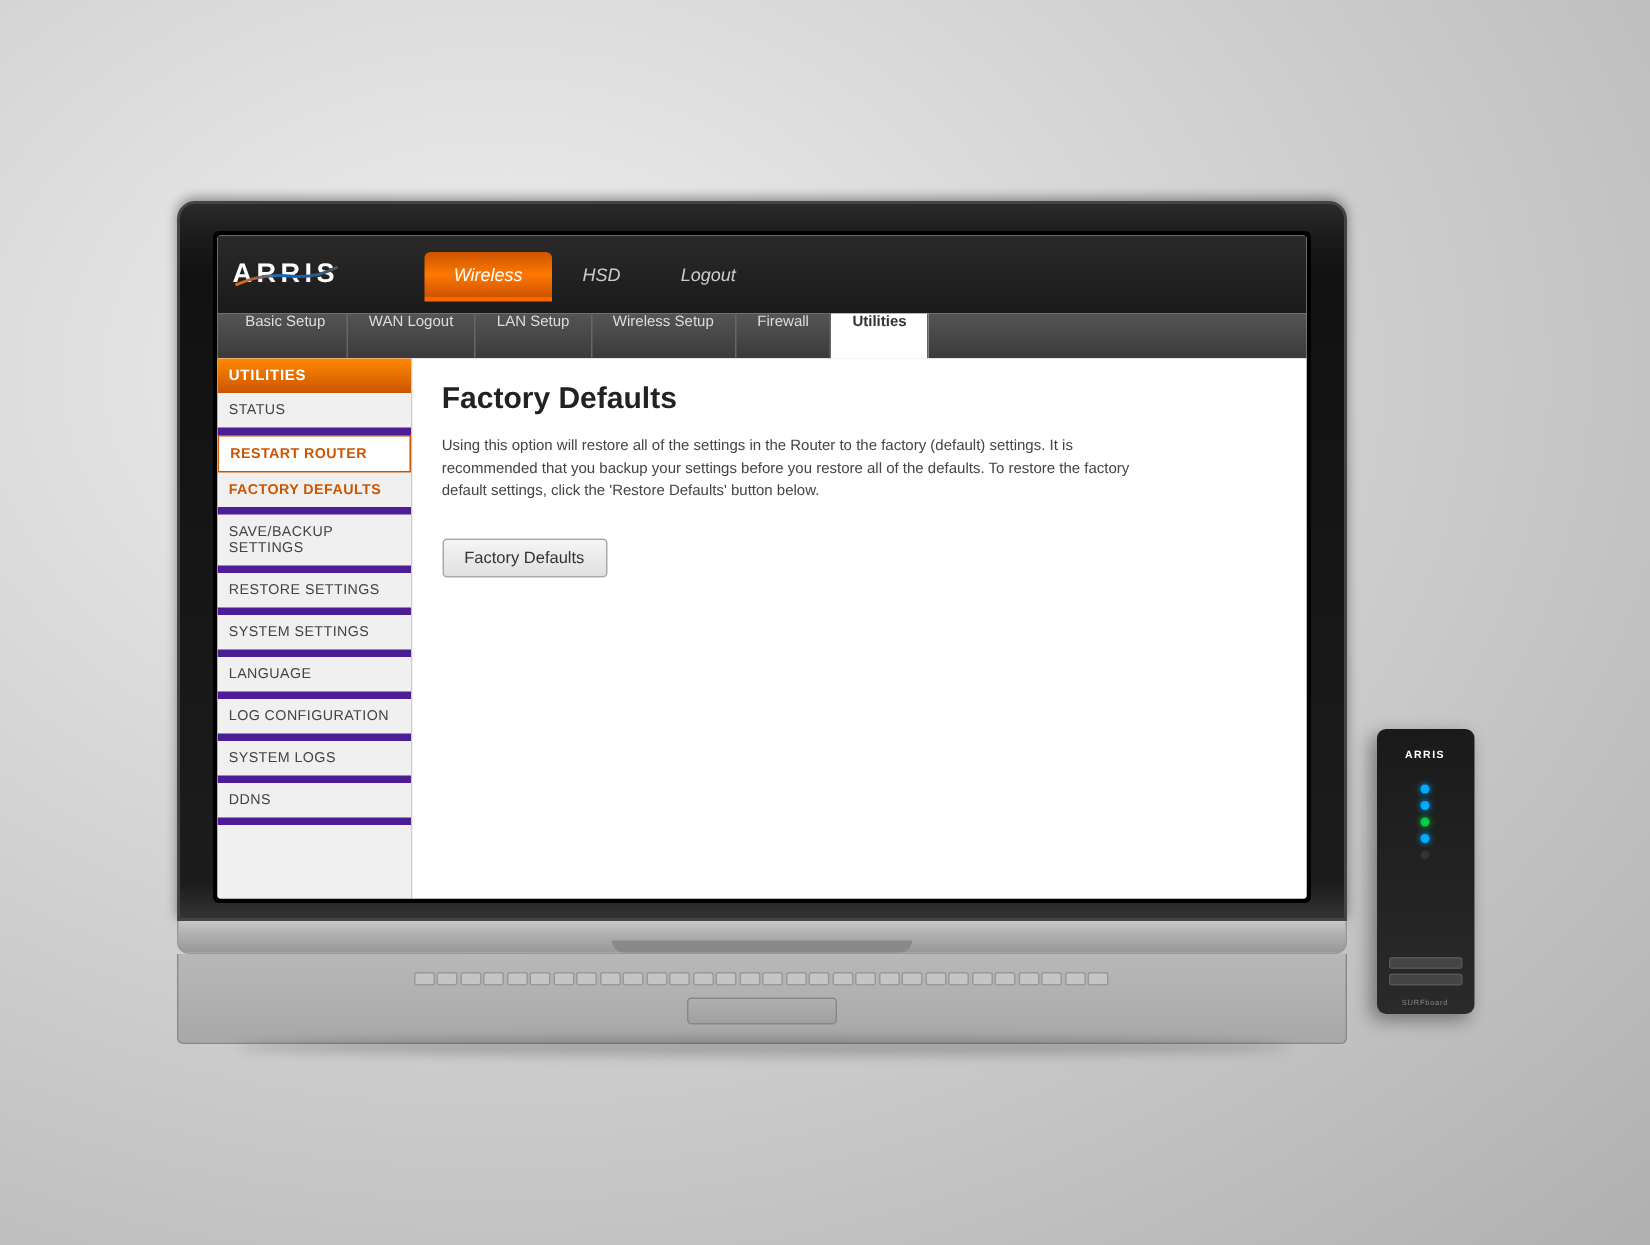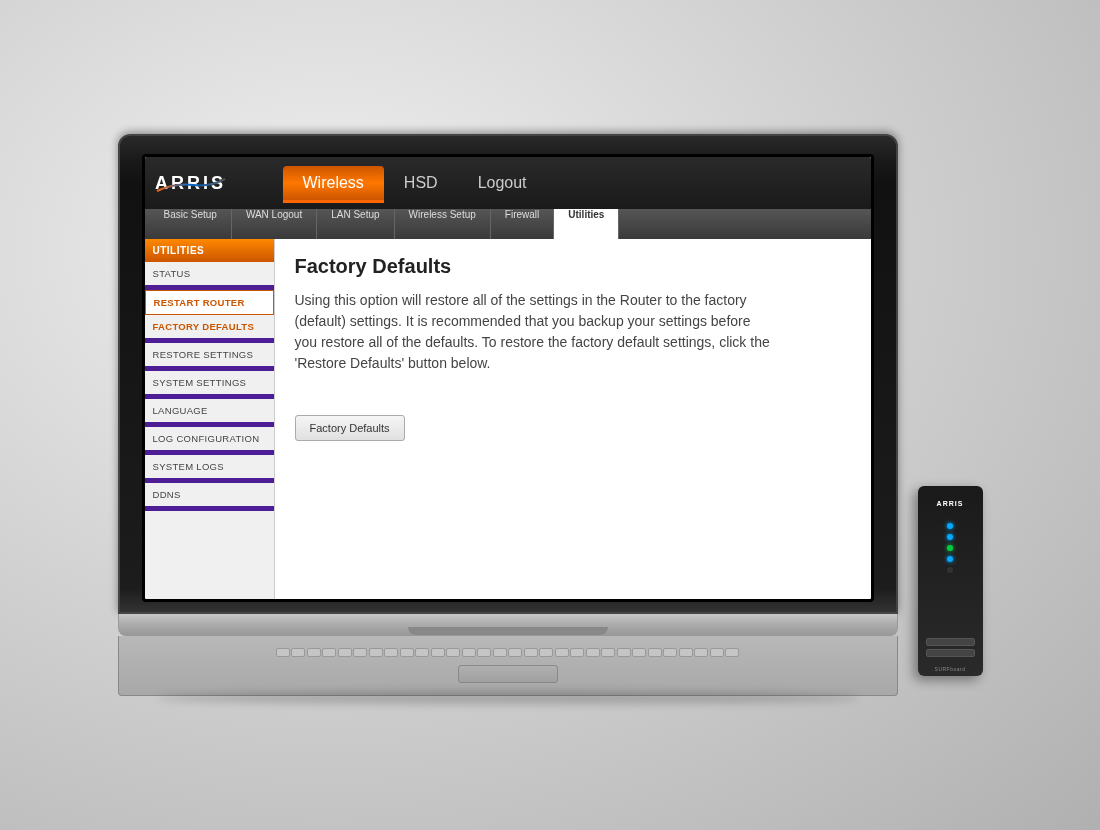--- a/index.html
+++ b/index.html
@@ -146,23 +146,24 @@
 
     .nav-tabs {
       display: flex;
       gap: 0;
     }
 
     .nav-tab {
       padding: 8px 20px;
       color: #ccc;
       cursor: pointer;
-      font-size: 16px;
+      font-size: 12px;
       border-radius: 4px 4px 0 0;
       position: relative;
+      font-style: italic;
     }
 
     .nav-tab.active {
       background: linear-gradient(180deg, #cc5500 0%, #ff7700 50%, #cc5500 100%);
       color: #fff;
     }
 
     .nav-tab.active::after {
       content: '';
       position: absolute;
@@ -251,24 +252,24 @@
     }
 
     .page-title {
       font-size: 20px;
       font-weight: bold;
       color: #222;
       margin-bottom: 12px;
     }
 
     .page-description {
-      font-size: 14px;
+      font-size: 10px;
       color: #444;
       line-height: 1.5;
-      margin-bottom: 41px;
+      margin-bottom: 24px;
       max-width: 480px;
     }
 
     .factory-defaults-btn {
       padding: 6px 14px;
       background: linear-gradient(180deg, #f5f5f5 0%, #e0e0e0 100%);
       border: 1px solid #aaa;
       border-radius: 3px;
       font-size: 11px;
       color: #333;
@@ -426,20 +427,23 @@
                 <div class="sidebar-item">
                   <span>STATUS</span>
                 </div>
                 <div class="sidebar-item highlighted">
                   <span>RESTART ROUTER</span>
                 </div>
                 <div class="sidebar-item active-section">
                   <span>FACTORY DEFAULTS</span>
                 </div>
                 <div class="sidebar-item">
+                  <span>SAVE/BACKUP SETTINGS</span>
+                </div>
+                <div class="sidebar-item">
                   <span>RESTORE SETTINGS</span>
                 </div>
                 <div class="sidebar-item">
                   <span>SYSTEM SETTINGS</span>
                 </div>
                 <div class="sidebar-item">
                   <span>LANGUAGE</span>
                 </div>
                 <div class="sidebar-item">
                   <span>LOG CONFIGURATION</span>

